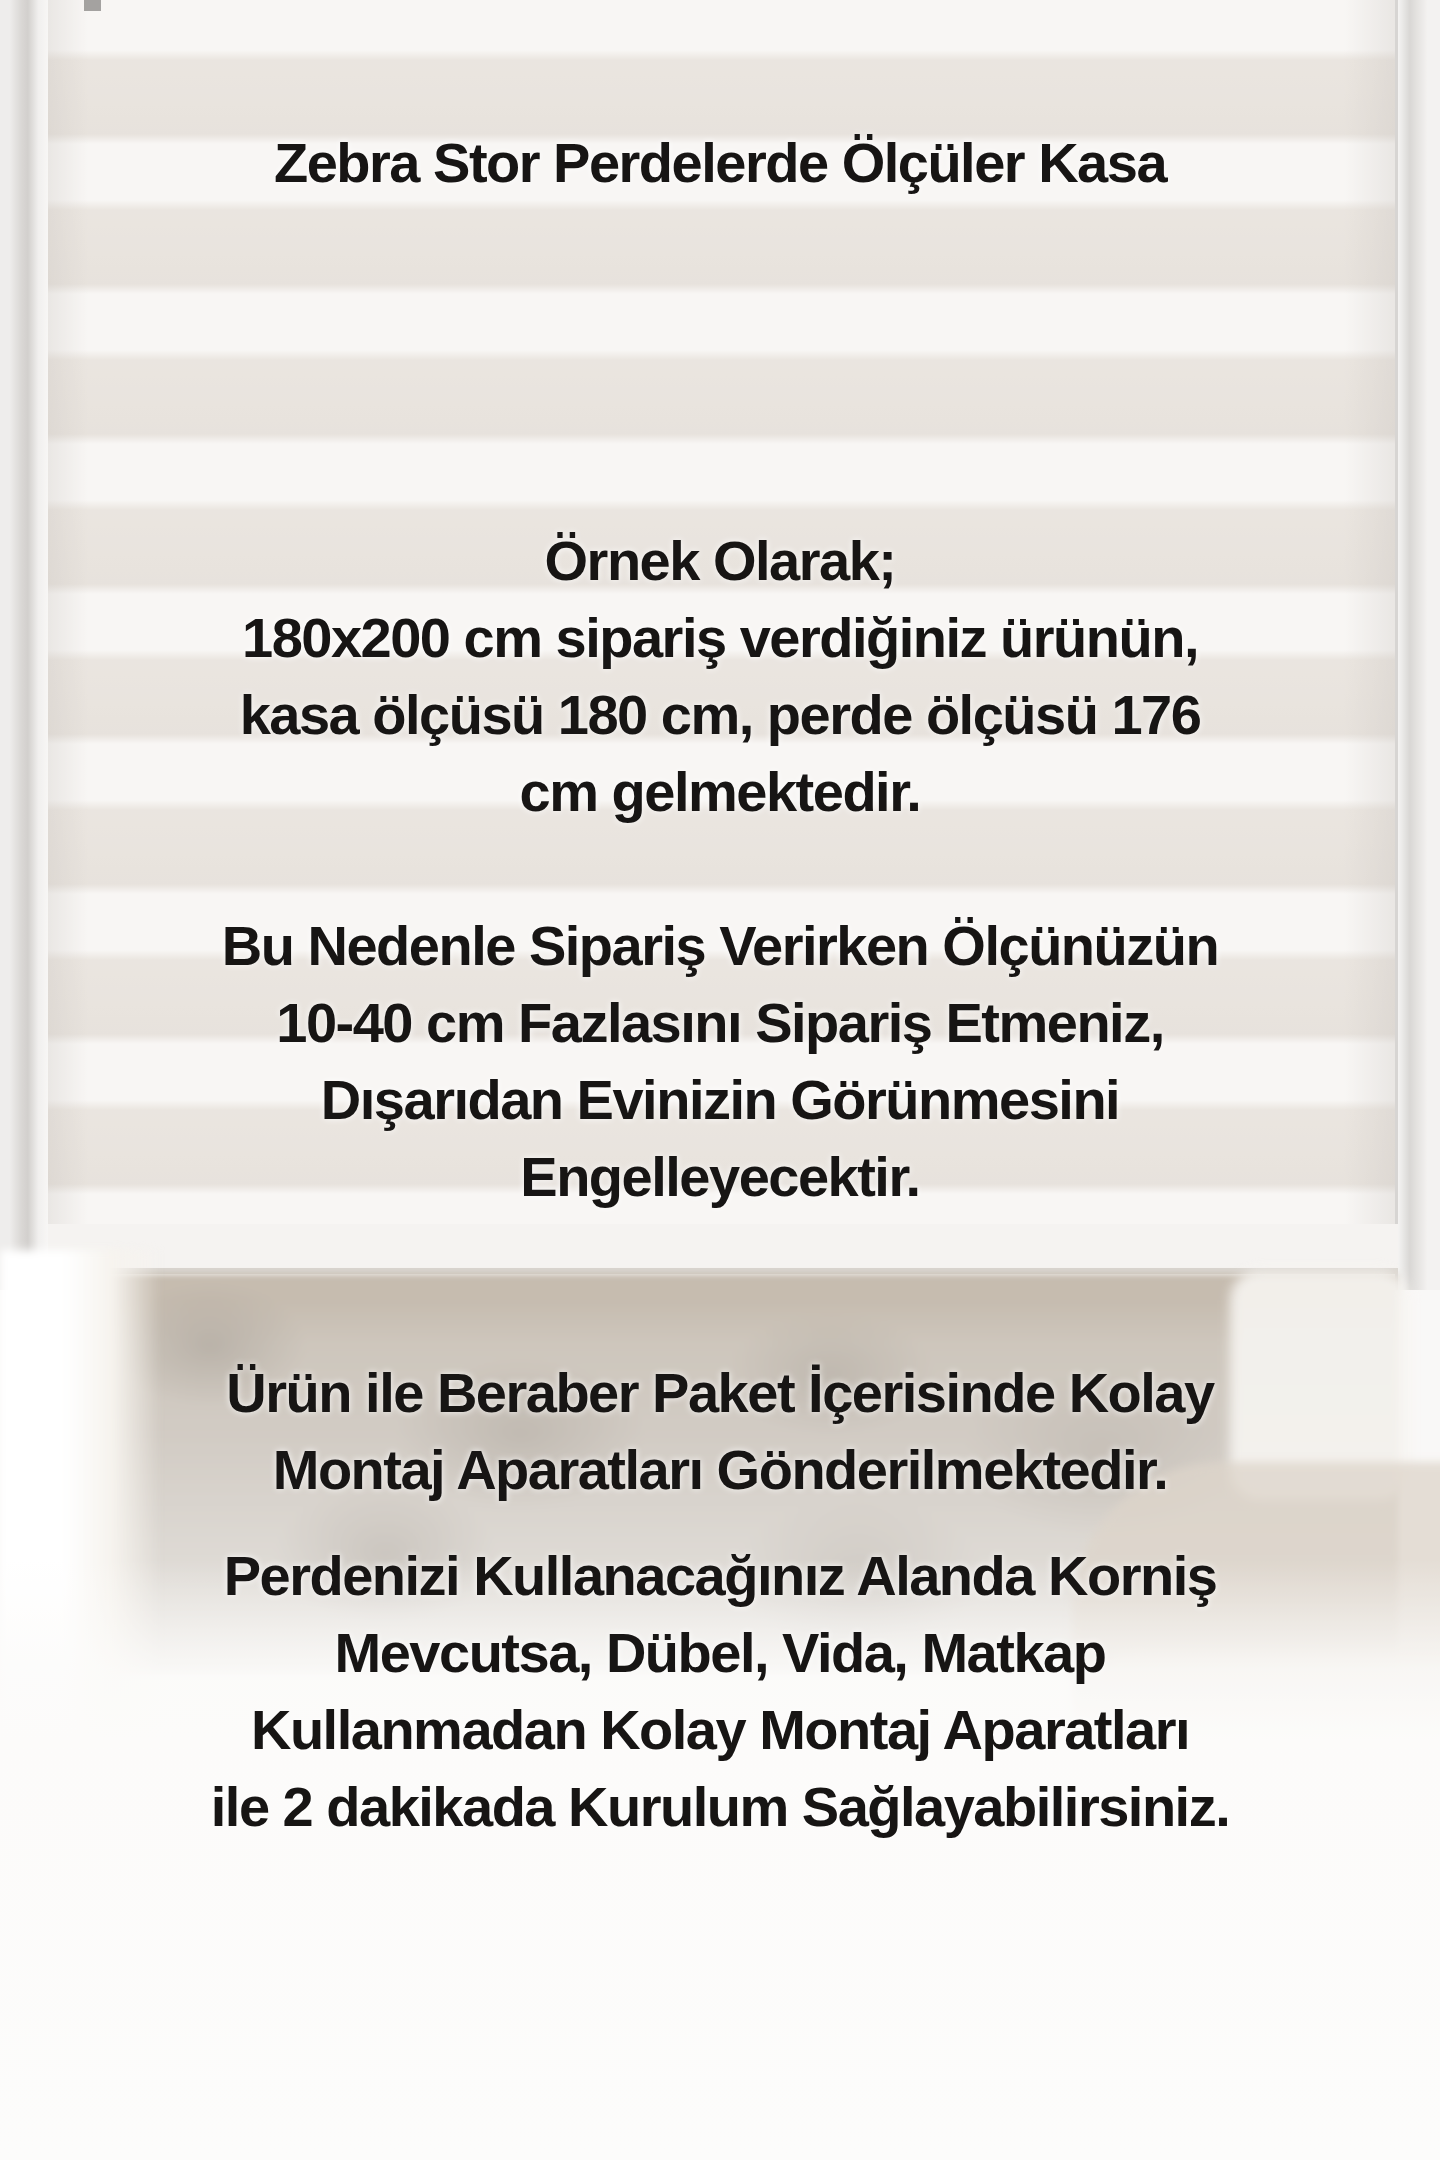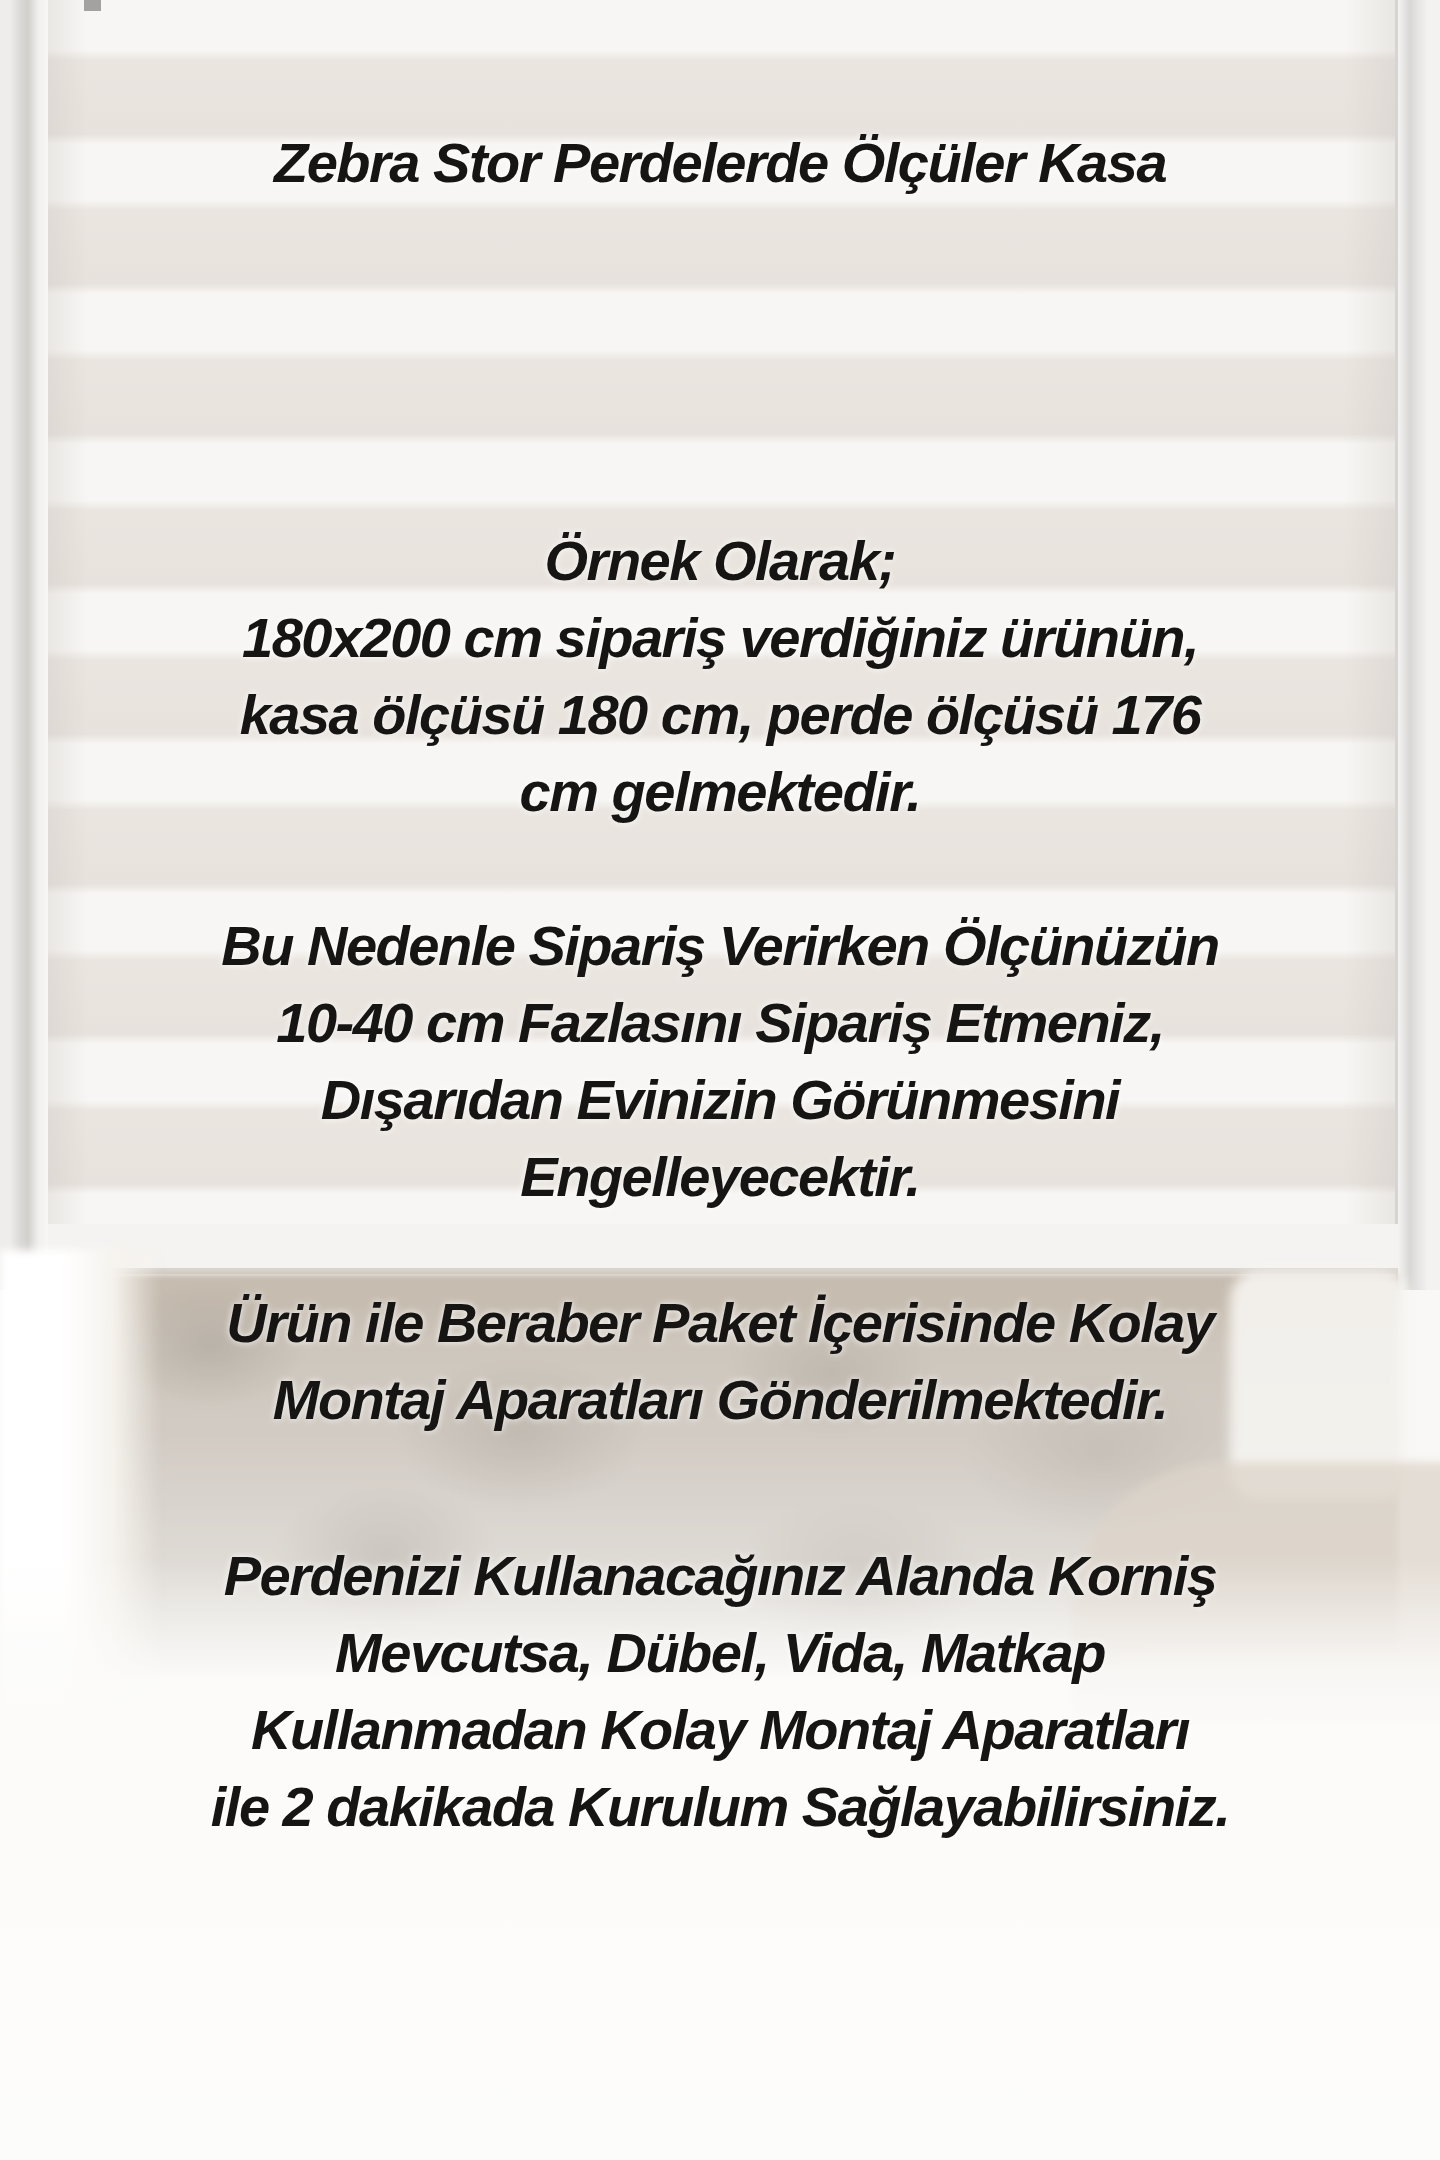--- a/index.html
+++ b/index.html
@@ -83,33 +83,33 @@
     background:linear-gradient(180deg,#c2b2a0,#cec0b0);
     transform:rotate(-4deg);transform-origin:top center;
     filter:blur(1.5px);opacity:.85;
   }
   .chair-corner-left{
     position:absolute;left:-110px;top:1890px;width:330px;height:330px;
     background:#e0d6c8;border-radius:55% 45% 0 0;filter:blur(5px);opacity:.8;
   }
   .wash{position:absolute;inset:0;background:rgba(255,255,255,.38);}
   
-  .content{position:absolute;inset:0;color:#171514;font-style:italic;}
+  .content{position:absolute;inset:0;color:#171514;}
   .para{
     position:absolute;left:55px;right:55px;
     text-align:center;font-weight:bold;
     font-size:56px;line-height:77px;letter-spacing:-1.5px;
     text-shadow:0 0 7px rgba(255,255,255,.9);
   }
   .para .line{white-space:nowrap;}
   .p1{top:124px;}
   .p2{top:367px;}
   .p3{top:522px;}
   .p4{top:907px;}
-  .p5{top:1284px;}
+  .p5{top:1354px;}
   .p6{top:1537px;}
 </style>
 </head>
 <body>
 
 <div class="canvas">
 
   <div class="bg">
     <div class="blind"></div>
     <div class="frame-left"></div>

